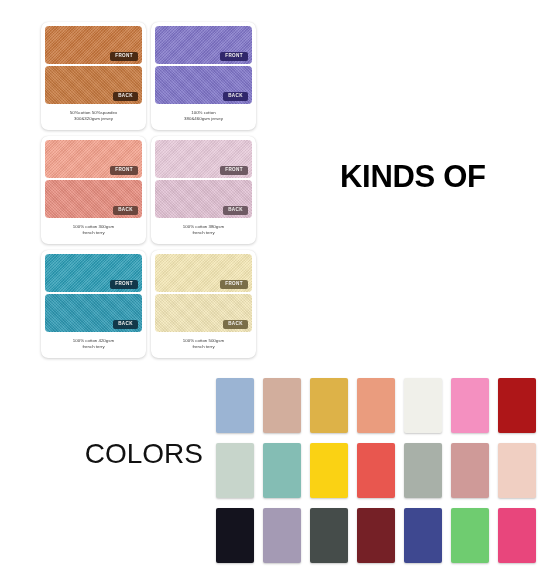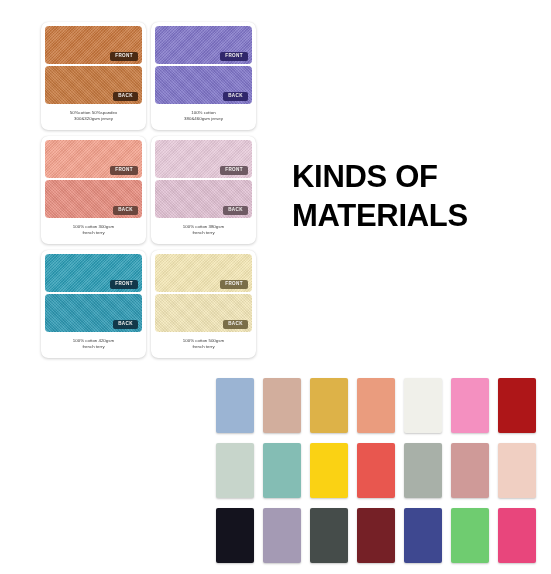--- a/index.html
+++ b/index.html
@@ -97,21 +97,21 @@
     left: 292px;
     top: 157px;
     width: 250px;
     color: #000000;
     font-family: "Liberation Sans", sans-serif;
     font-weight: 700;
     font-size: 31px;
     line-height: 1.26;
     letter-spacing: -0.3px;
   }
-  #kinds-title .line { display: block; }
+  #kinds-title .line { display: block; margin-left: 48px; }
 
   
   #colors-title {
     position: absolute;
     left: 8px;
     top: 430px;
     width: 195px;
     text-align: right;
     color: #111111;
     font-family: "Liberation Sans", sans-serif;
@@ -225,24 +225,24 @@
       </div>
       <div class="material-caption">
         <span>100% cotton 500gsm</span>
         <span>french terry</span>
       </div>
     </div>
   </div>
 
 <div id="kinds-title">
   <span class="line">KINDS OF</span>
-  <span class="line">MATERIALS</span>
 </div>
 
 <div id="colors-title">
+  <span class="line">COLORS</span>
 </div>
 
 <div id="colors-grid">
     <div class="color-chip" style="background: rgb(155, 180, 211);"></div>
     <div class="color-chip" style="background: rgb(210, 174, 157);"></div>
     <div class="color-chip" style="background: rgb(221, 178, 72);"></div>
     <div class="color-chip" style="background: rgb(234, 156, 126);"></div>
     <div class="color-chip" style="background: rgb(240, 240, 234);"></div>
     <div class="color-chip" style="background: rgb(244, 144, 192);"></div>
     <div class="color-chip" style="background: rgb(174, 22, 24);"></div>

